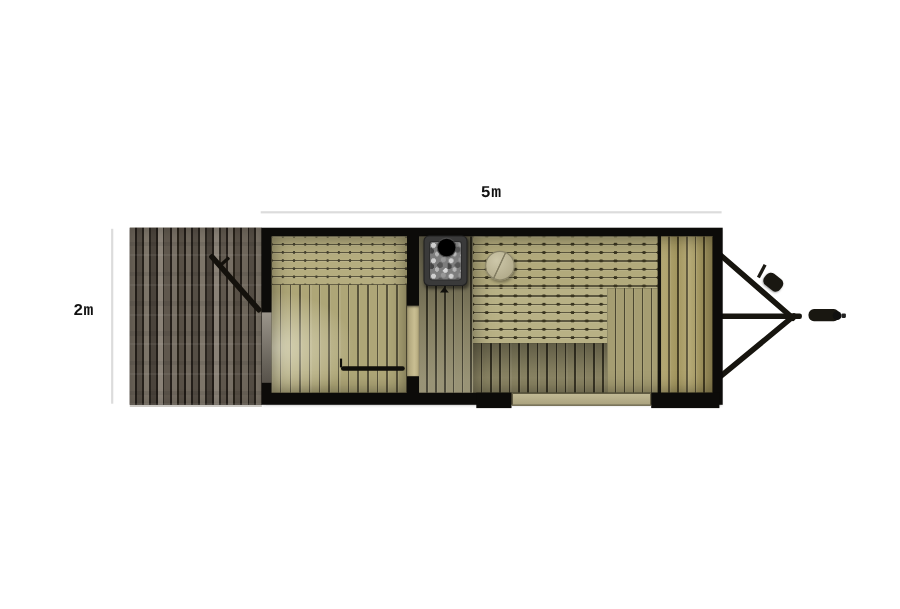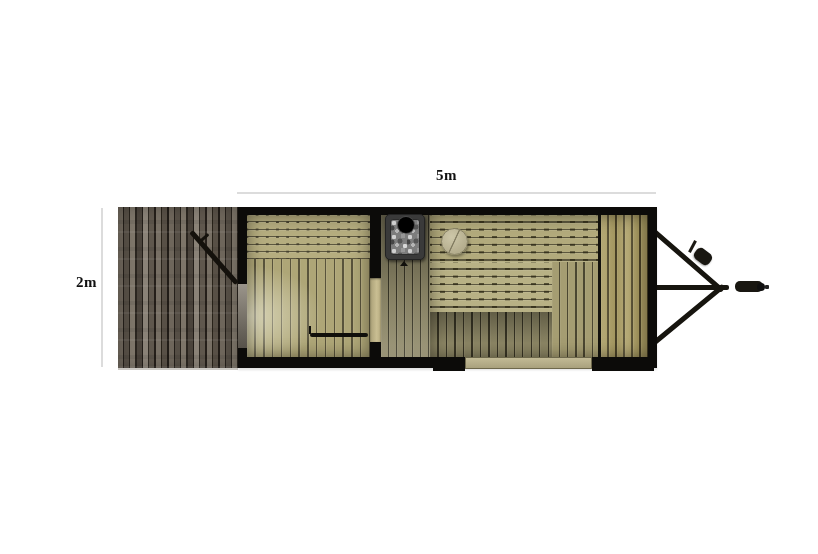--- a/index.html
+++ b/index.html
@@ -1,26 +1,26 @@
 <!DOCTYPE html>
 <html><head>
 <meta charset="utf-8">
 <style>
   html,body{margin:0;padding:0;background:#ffffff;}
   #canvas{
     position:relative;width:818px;height:554px;background:#ffffff;overflow:hidden;
-    font-family:Liberation Serif, serif;
+    font-family:Liberation Mono, monospace;
   }
   #canvas *{position:absolute;box-sizing:border-box;}
 
   
   .dim-label{color:#111;font-size:15px;font-weight:bold;letter-spacing:.5px;}
   #dim-top-label{left:237px;top:167px;width:419px;text-align:center;}
   #dim-top-line{left:237px;top:192px;width:419px;height:1.5px;background:#dcdcdc;}
-  #dim-left-label{left:55px;top:274px;width:42px;text-align:right;}
+  #dim-left-label{left:55px;top:274px;width:42px;text-align:center;}
   #dim-left-line{left:101px;top:208px;width:2px;height:159px;background:#dcdcdc;}
 
   
   #deck{
     left:118px;top:207px;width:120px;height:161px;z-index:1;
     background-color:#655d52;
     background-image:
       repeating-linear-gradient(0deg, rgba(255,255,255,.06) 0 2px, transparent 2px 9px, rgba(0,0,0,.07) 9px 13px, transparent 13px 27px),
       repeating-linear-gradient(90deg,
         #6e665b 0 5px,   #241f1a 5px 6.5px,

